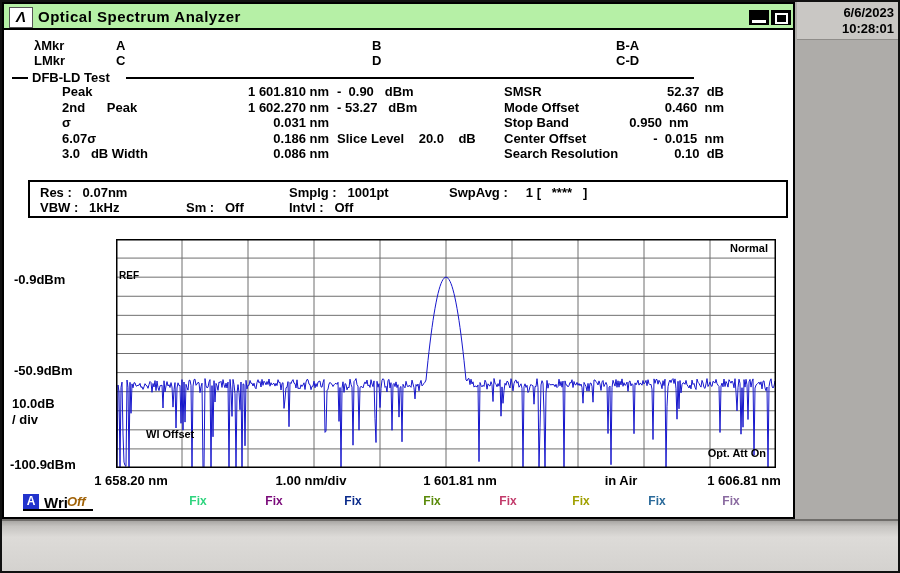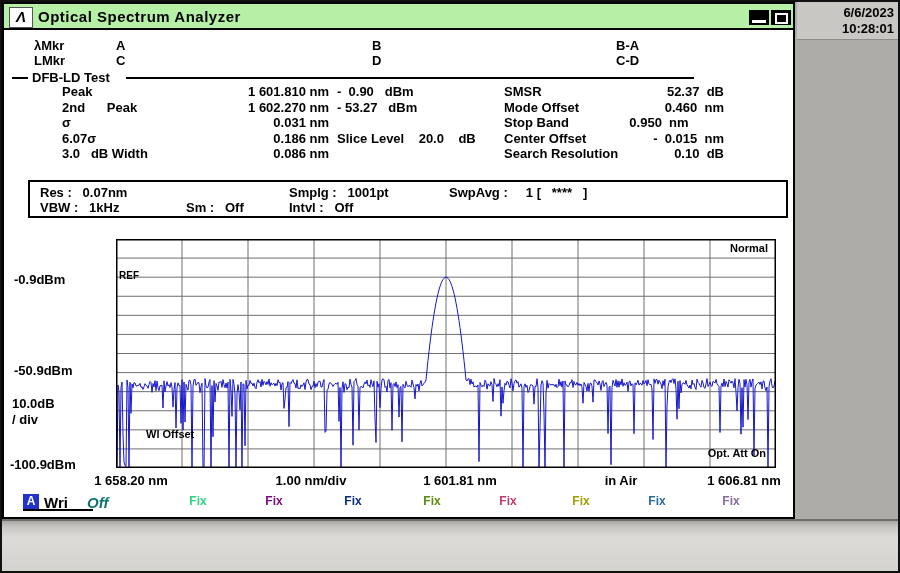--- a/index.html
+++ b/index.html
@@ -151,21 +151,21 @@
     <div id="xlabels">
         <div class="xlabel abs" style="left: 127px; top: 469px;">1 658.20 nm</div>
         <div class="xlabel abs" style="left: 307px; top: 469px;">1.00 nm/div</div>
         <div class="xlabel abs" style="left: 456px; top: 469px;">1 601.81 nm</div>
         <div class="xlabel abs" style="left: 617px; top: 469px;">in Air</div>
         <div class="xlabel abs" style="left: 740px; top: 469px;">1 606.81 nm</div>
       </div>
     <div class="abs" style="left:19px;top:490px;">
       <span id="trace-a-badge" class="abs" style="left:0;top:0;">A</span>
       <span class="abs" style="left:21px;top:0;font-size:15px;">Wri</span>
-      <span class="abs" style="left:64px;top:0;font-size:15px;color:#0f766e;font-style:italic;">Off</span>
+      <span class="abs" style="left:44px;top:0;font-size:13px;color:#a16207;font-style:italic;">Off</span>
     </div>
     <div id="legend-underline" class="abs" style="left:19px;top:505px;width:70px;"></div>
     <div id="fixrow">
         <div class="fix abs" style="left: 194px; top: 490px; color: rgb(46, 212, 126);">Fix</div>
         <div class="fix abs" style="left: 270px; top: 490px; color: rgb(122, 10, 122);">Fix</div>
         <div class="fix abs" style="left: 349px; top: 490px; color: rgb(10, 42, 138);">Fix</div>
         <div class="fix abs" style="left: 428px; top: 490px; color: rgb(90, 138, 10);">Fix</div>
         <div class="fix abs" style="left: 504px; top: 490px; color: rgb(194, 58, 106);">Fix</div>
         <div class="fix abs" style="left: 577px; top: 490px; color: rgb(160, 160, 0);">Fix</div>
         <div class="fix abs" style="left: 653px; top: 490px; color: rgb(42, 106, 154);">Fix</div>

